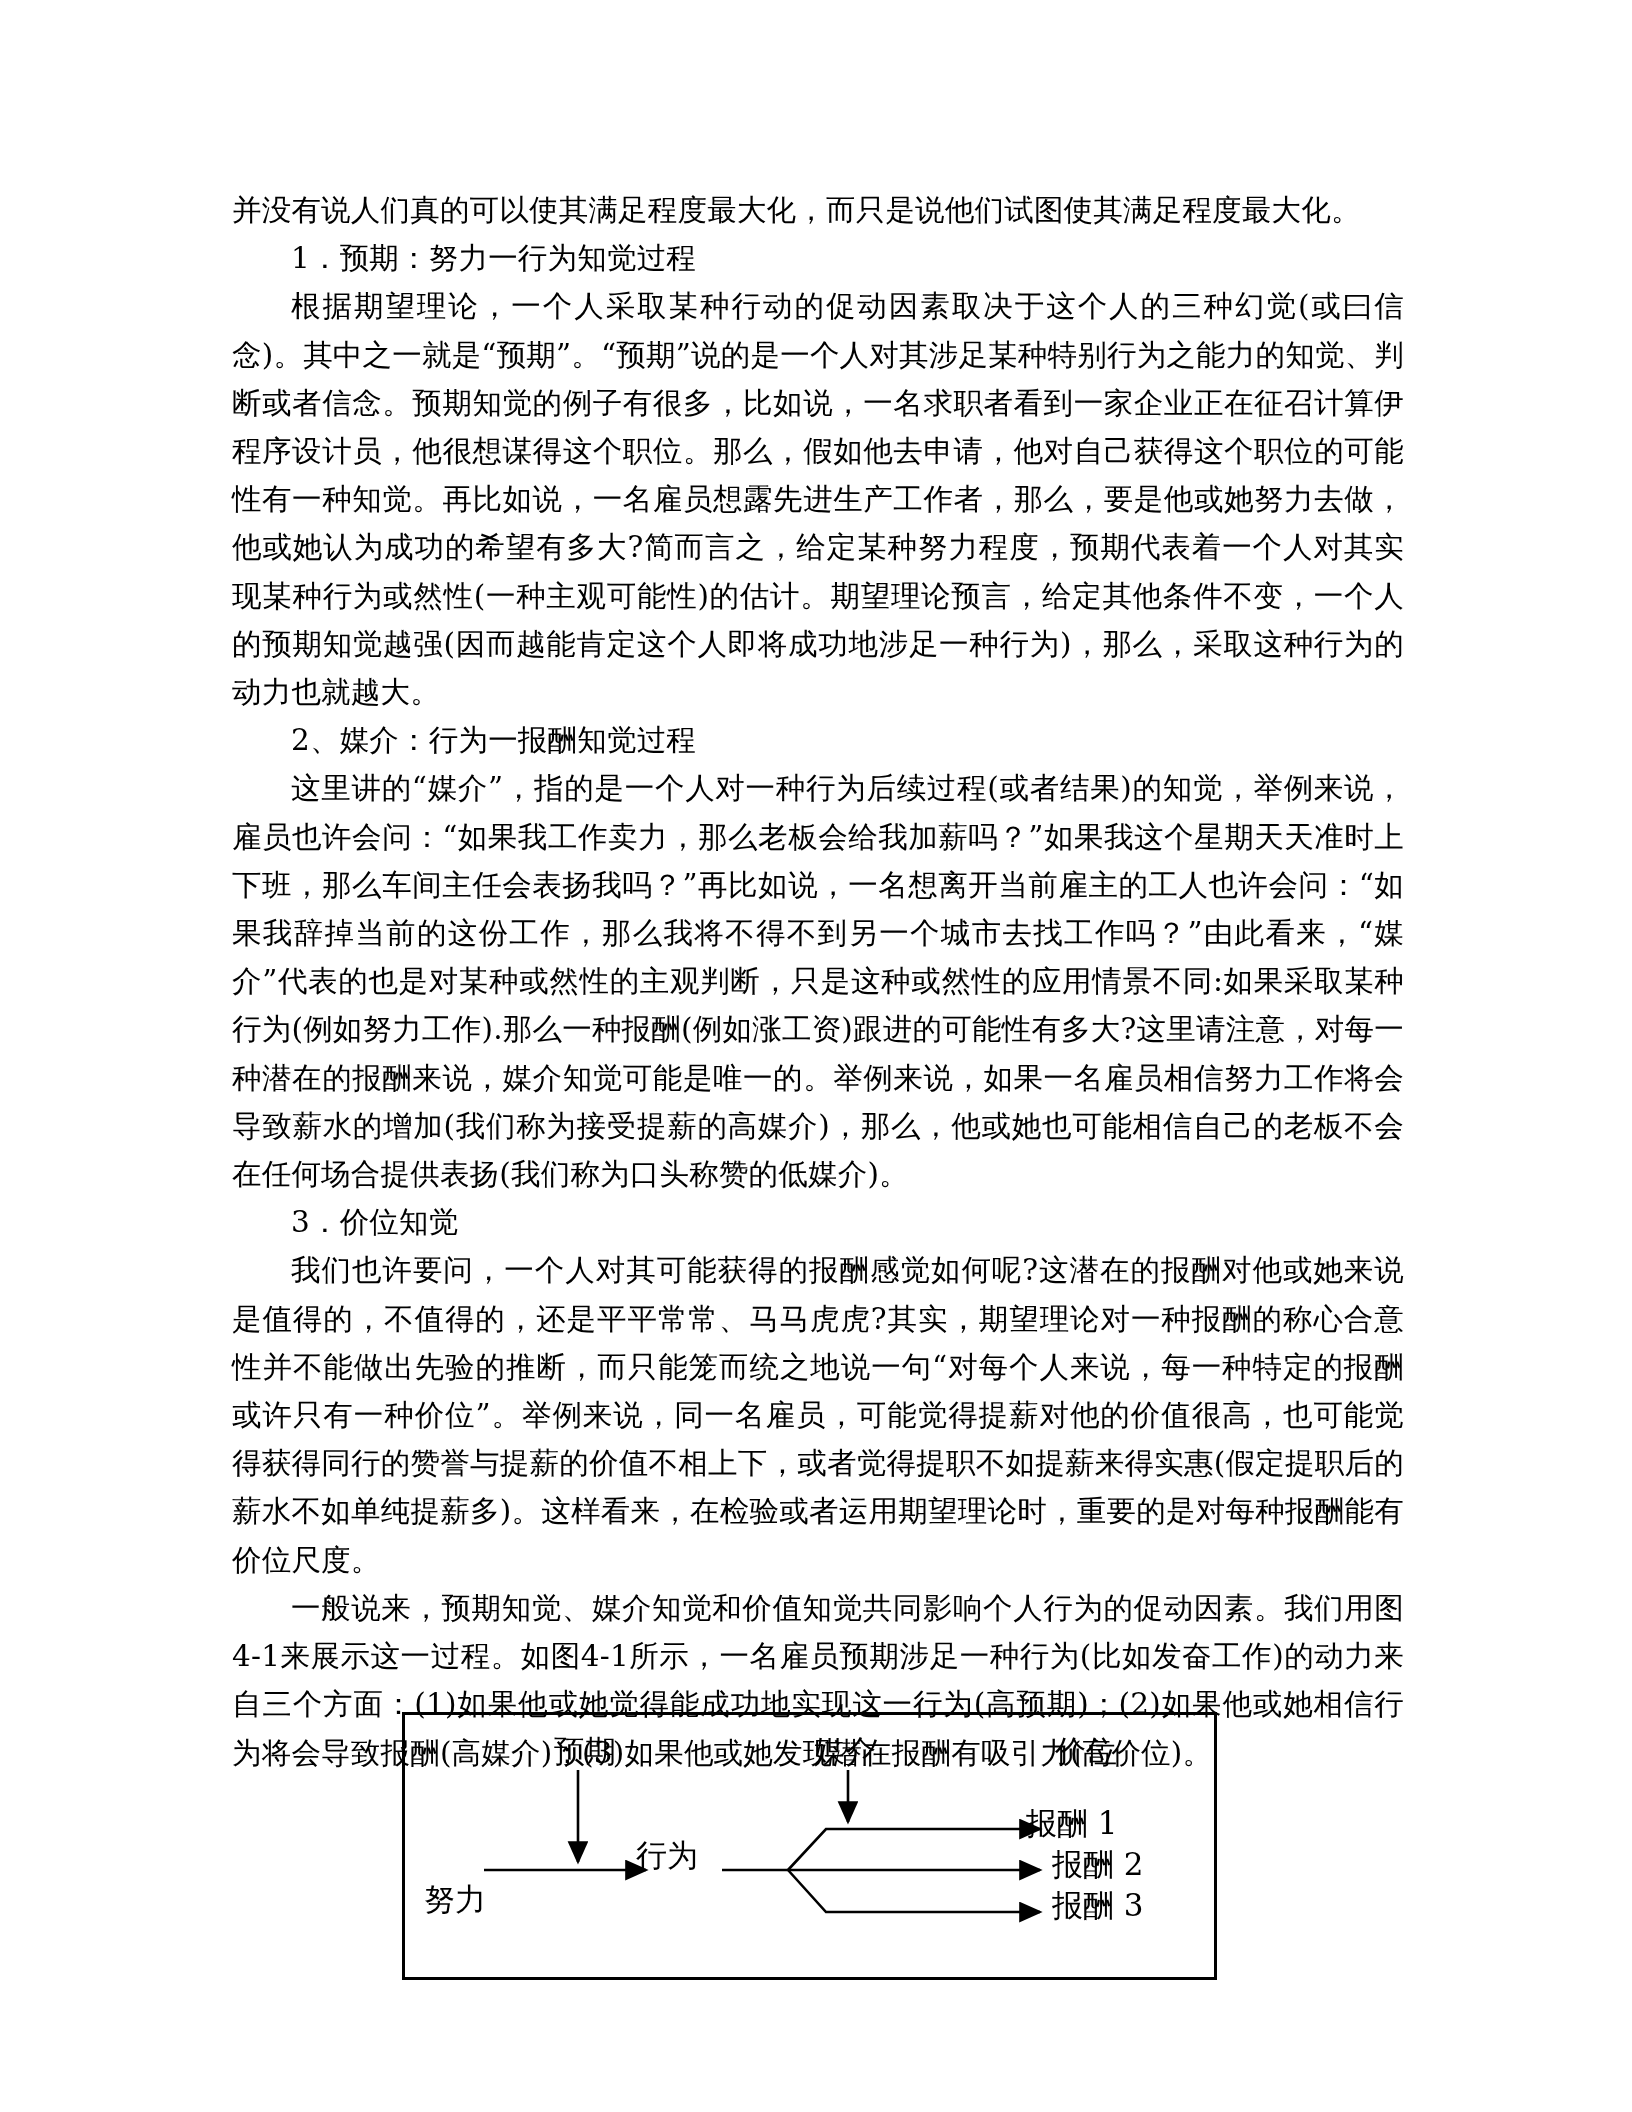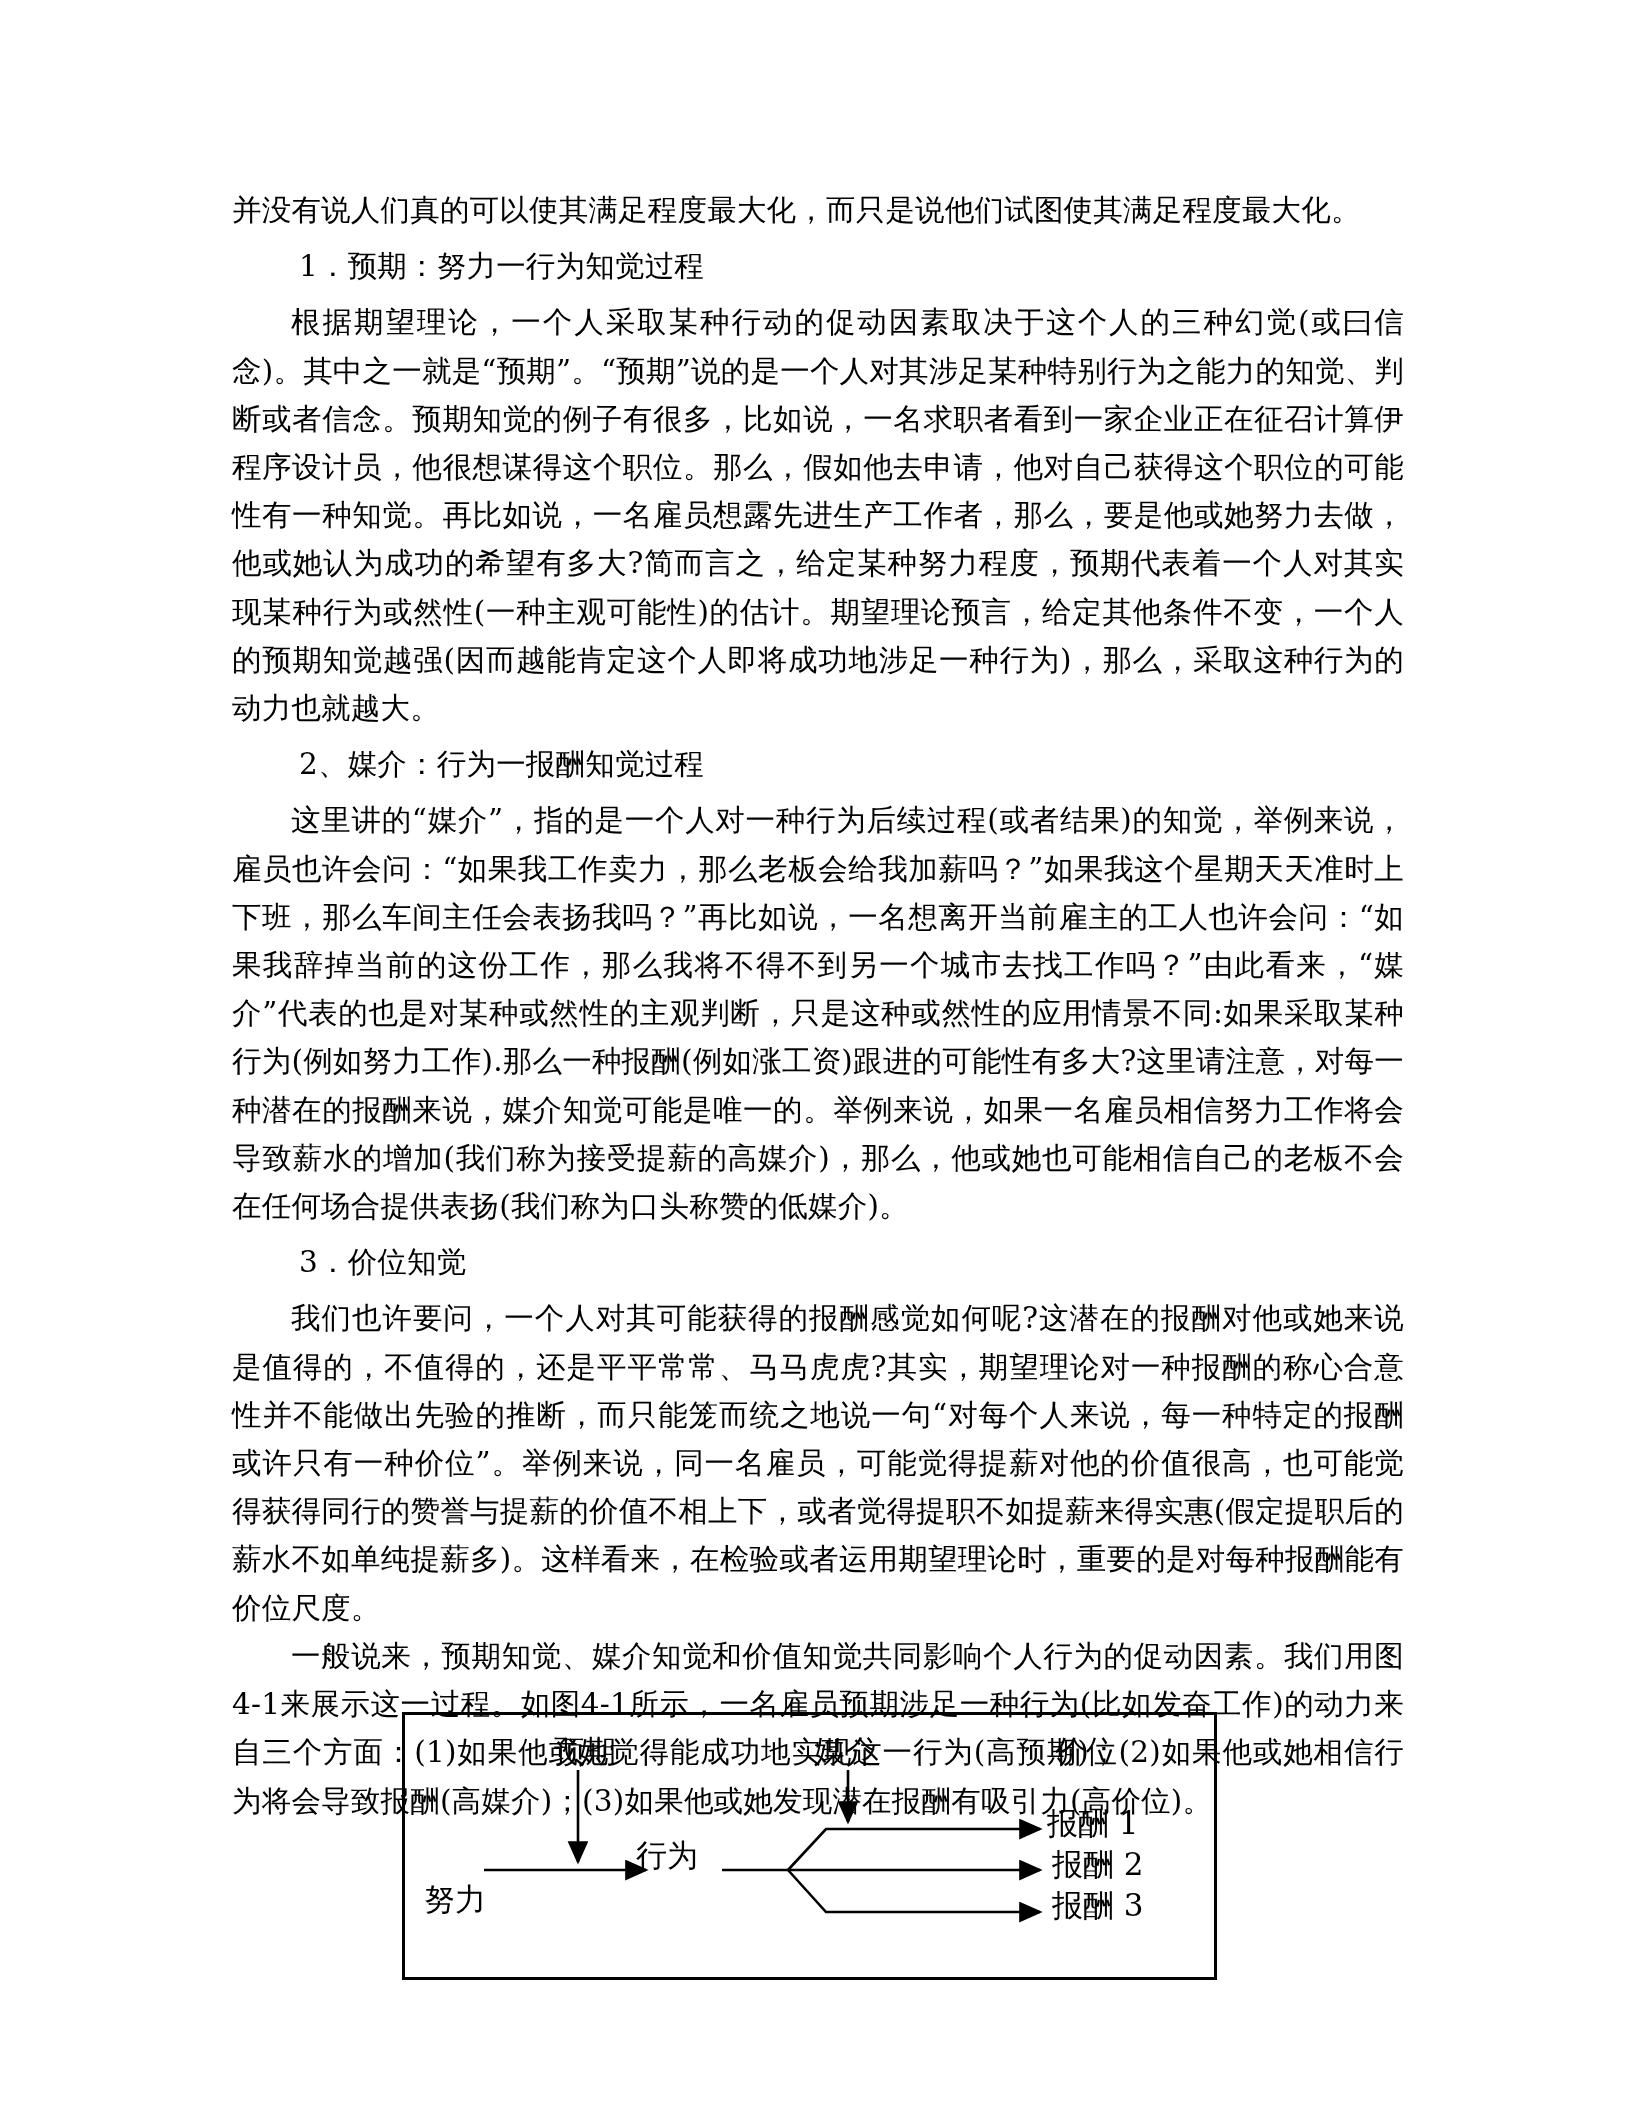--- a/index.html
+++ b/index.html
@@ -36,21 +36,21 @@
     text-align: justify;
     text-justify: inter-character;
     letter-spacing: 0.2px;
     text-indent: 0;
     word-break: break-all;
   }
   p.indent {
     text-indent: 59px;
   }
   p.heading {
-    margin: 8px;
+    margin: 0;
     font-size: 29.5px;
     line-height: 48.2px;
     text-indent: 59px;
     letter-spacing: 0.2px;
   }
   
   .figure-wrap {
     position: absolute;
     left: 402px;
     top: 1712px;
@@ -77,21 +77,21 @@
     font-size: 31px;
     line-height: 1;
     white-space: nowrap;
     color: #000;
   }
   .lbl-expectancy { left: 152px; top: 24px; }
   .lbl-instrument { left: 412px; top: 24px; }
   .lbl-valence    { left: 653px; top: 24px; }
   .lbl-effort     { left: 22px;  top: 128px; margin-top: 44px; }
   .lbl-behavior   { left: 234px; top: 128px; }
-  .lbl-reward1    { left: 645px; top: 96px; }
+  .lbl-reward1    { left: 624px; top: 96px; }
   .lbl-reward2    { left: 650px; top: 137px; text-align: right; }
   .lbl-reward3    { left: 650px; top: 178px; }
 </style>
 </head>
 <body>
 
 <div class="page">
 
   <div class="content">
 

